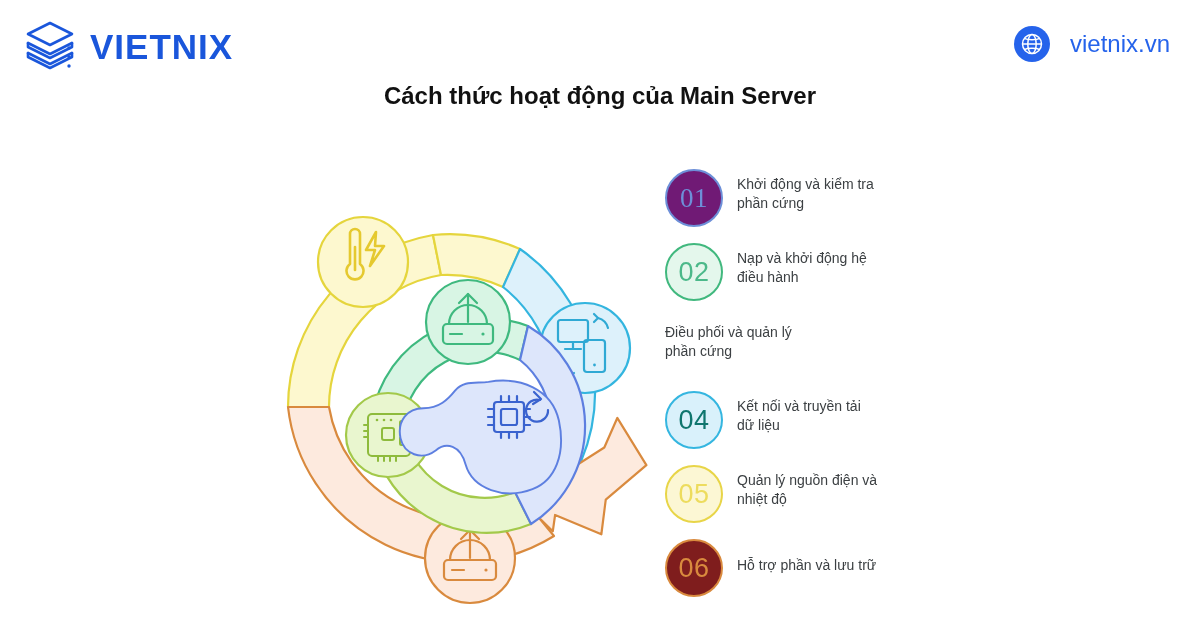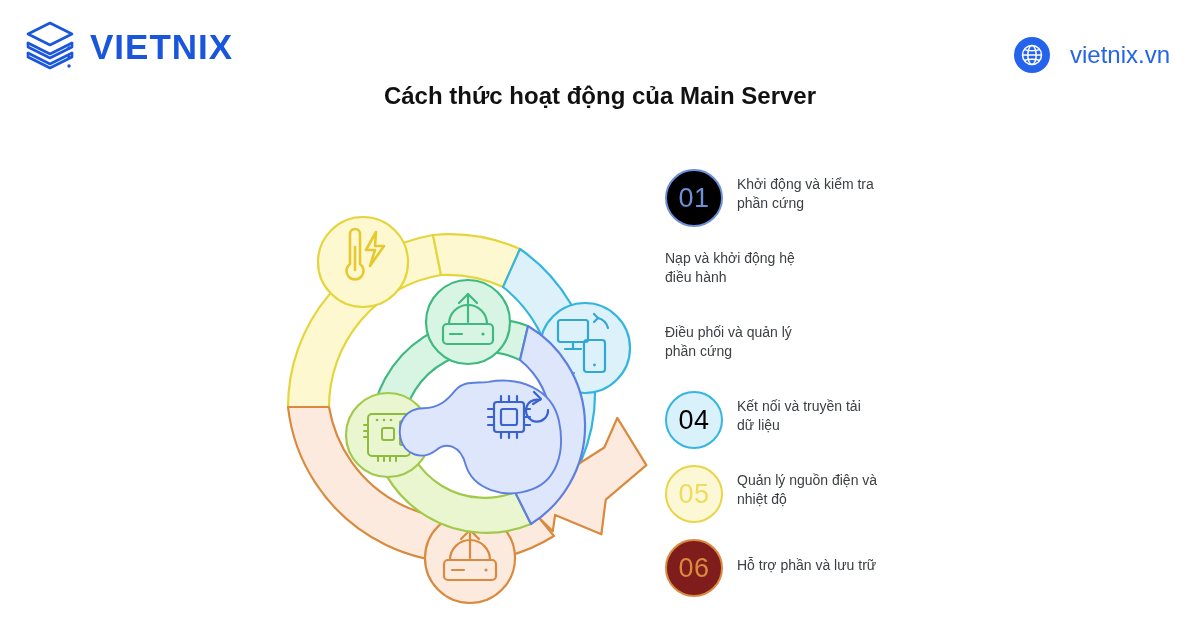--- a/index.html
+++ b/index.html
@@ -16,21 +16,21 @@
     position:absolute; left:22px; top:18px;
     display:flex; align-items:center; gap:12px;
   }
   .brand-mark { width:56px; height:58px; display:block; }
   .brand-name {
     font-size:35px; font-weight:bold; letter-spacing:1px;
     color:#1a56db; font-family:"Liberation Sans", sans-serif;
   }
 
   .site-badge {
-    position:absolute; right:30px; top:37px;
+    position:absolute; right:30px; top:26px;
     display:flex; align-items:center; gap:20px;
   }
   .globe-wrap { width:36px; height:36px; display:block; }
   .site-url { font-size:24px; color:#2563eb; }
 
   .page-title {
     position:absolute; left:0; top:82px; width:1200px;
     text-align:center; font-size:24px; font-weight:bold;
     color:#111111; letter-spacing:0px;
   }
@@ -269,37 +269,38 @@
           <path d="M 276 230 l 7 7 l -8 5"></path>
         </g>
       </g>
 
     </svg>
   </div>
 
   <div class="legend">
 
     <div class="legend-row">
-      <div class="num-badge" style="background:#000000;border-color:#6d8fd8;color:#6d8fd8;">01</div>
+      <div class="num-badge" style="background:#701a75;border-color:#6d8fd8;color:#6d8fd8;font-family:Liberation Serif, serif;">01</div>
       <div class="legend-text">Khởi động và kiểm tra
 phần cứng</div>
     </div>
 
     <div class="legend-row">
+      <div class="num-badge" style="background:#e4f7ec;border-color:#41b87e;color:#4cb98a;">02</div>
       <div class="legend-text">Nạp và khởi động hệ
 điều hành</div>
     </div>
 
     <div class="legend-row">
       <div class="legend-text">Điều phối và quản lý
 phần cứng</div>
     </div>
 
     <div class="legend-row">
-      <div class="num-badge" style="background:#d9f1fb;border-color:#35b6e0;color:#000000;">04</div>
+      <div class="num-badge" style="background:#d9f1fb;border-color:#35b6e0;color:#0f766e;">04</div>
       <div class="legend-text">Kết nối và truyền tải
 dữ liệu</div>
     </div>
 
     <div class="legend-row">
       <div class="num-badge" style="background:#fcf7d4;border-color:#e8d548;color:#eddc5e;">05</div>
       <div class="legend-text">Quản lý nguồn điện và
 nhiệt độ</div>
     </div>
 

